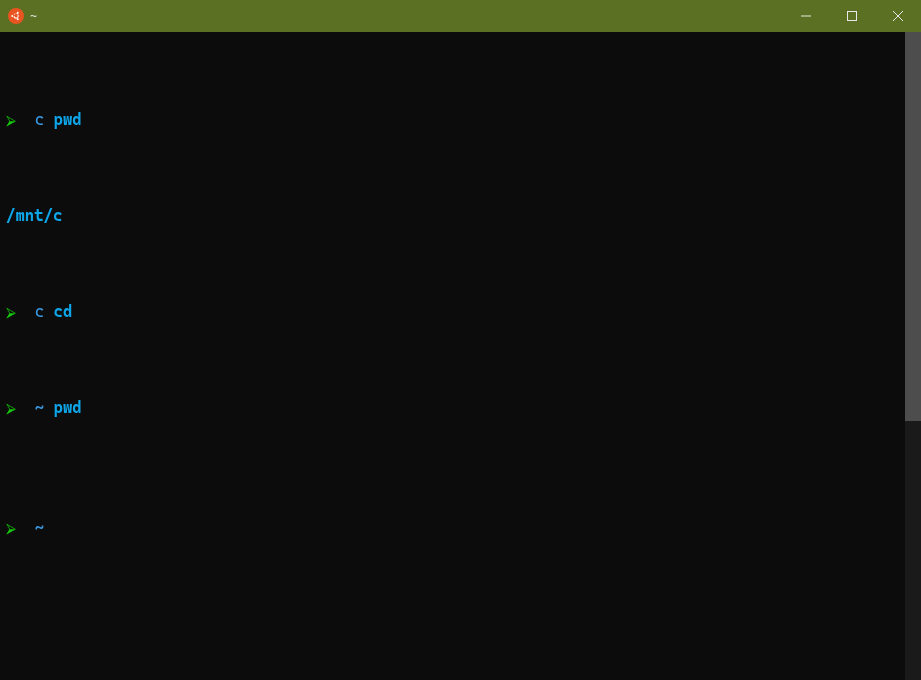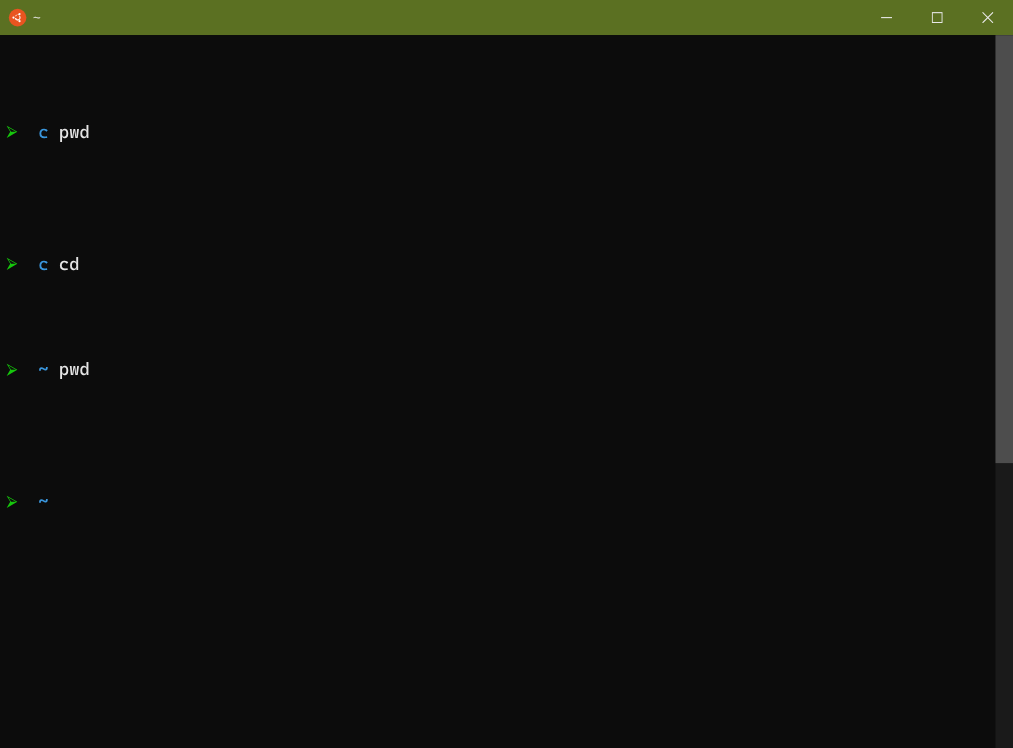--- a/index.html
+++ b/index.html
@@ -104,21 +104,21 @@
     .line {
       display: flex;
       height: 24px;
       align-items: center;
     }
     .seg {
       display: inline-block;
     }
     .c-green { color: #16c60c; }
     .c-cyan  { color: #3a96dd; }
-    .c-white { color: #e5e5e5; }
+    .c-white { color: #0ea5e9; font-weight: bold; }
     .glyph {
       font-family: monospace;
       font-size: 14px;
       display: inline-block;
       width: 10px;
     }
   </style>
 </head>
 <body>
 
@@ -160,20 +160,23 @@
     <div class="terminal-content">
 
       <div class="line">
         <span class="seg c-green glyph">⮚</span>
         <span class="seg c-cyan">  </span>
         <span class="seg c-cyan">c</span>
         <span class="seg c-white"> </span>
         <span class="seg c-white">pwd</span>
       </div>
 
+      <div class="line">
+        <span class="seg c-white">/mnt/c</span>
+      </div>
 
       <div class="line">
         <span class="seg c-green glyph">⮚</span>
         <span class="seg c-cyan">  </span>
         <span class="seg c-cyan">c</span>
         <span class="seg c-white"> </span>
         <span class="seg c-white">cd</span>
       </div>
 
       <div class="line">

